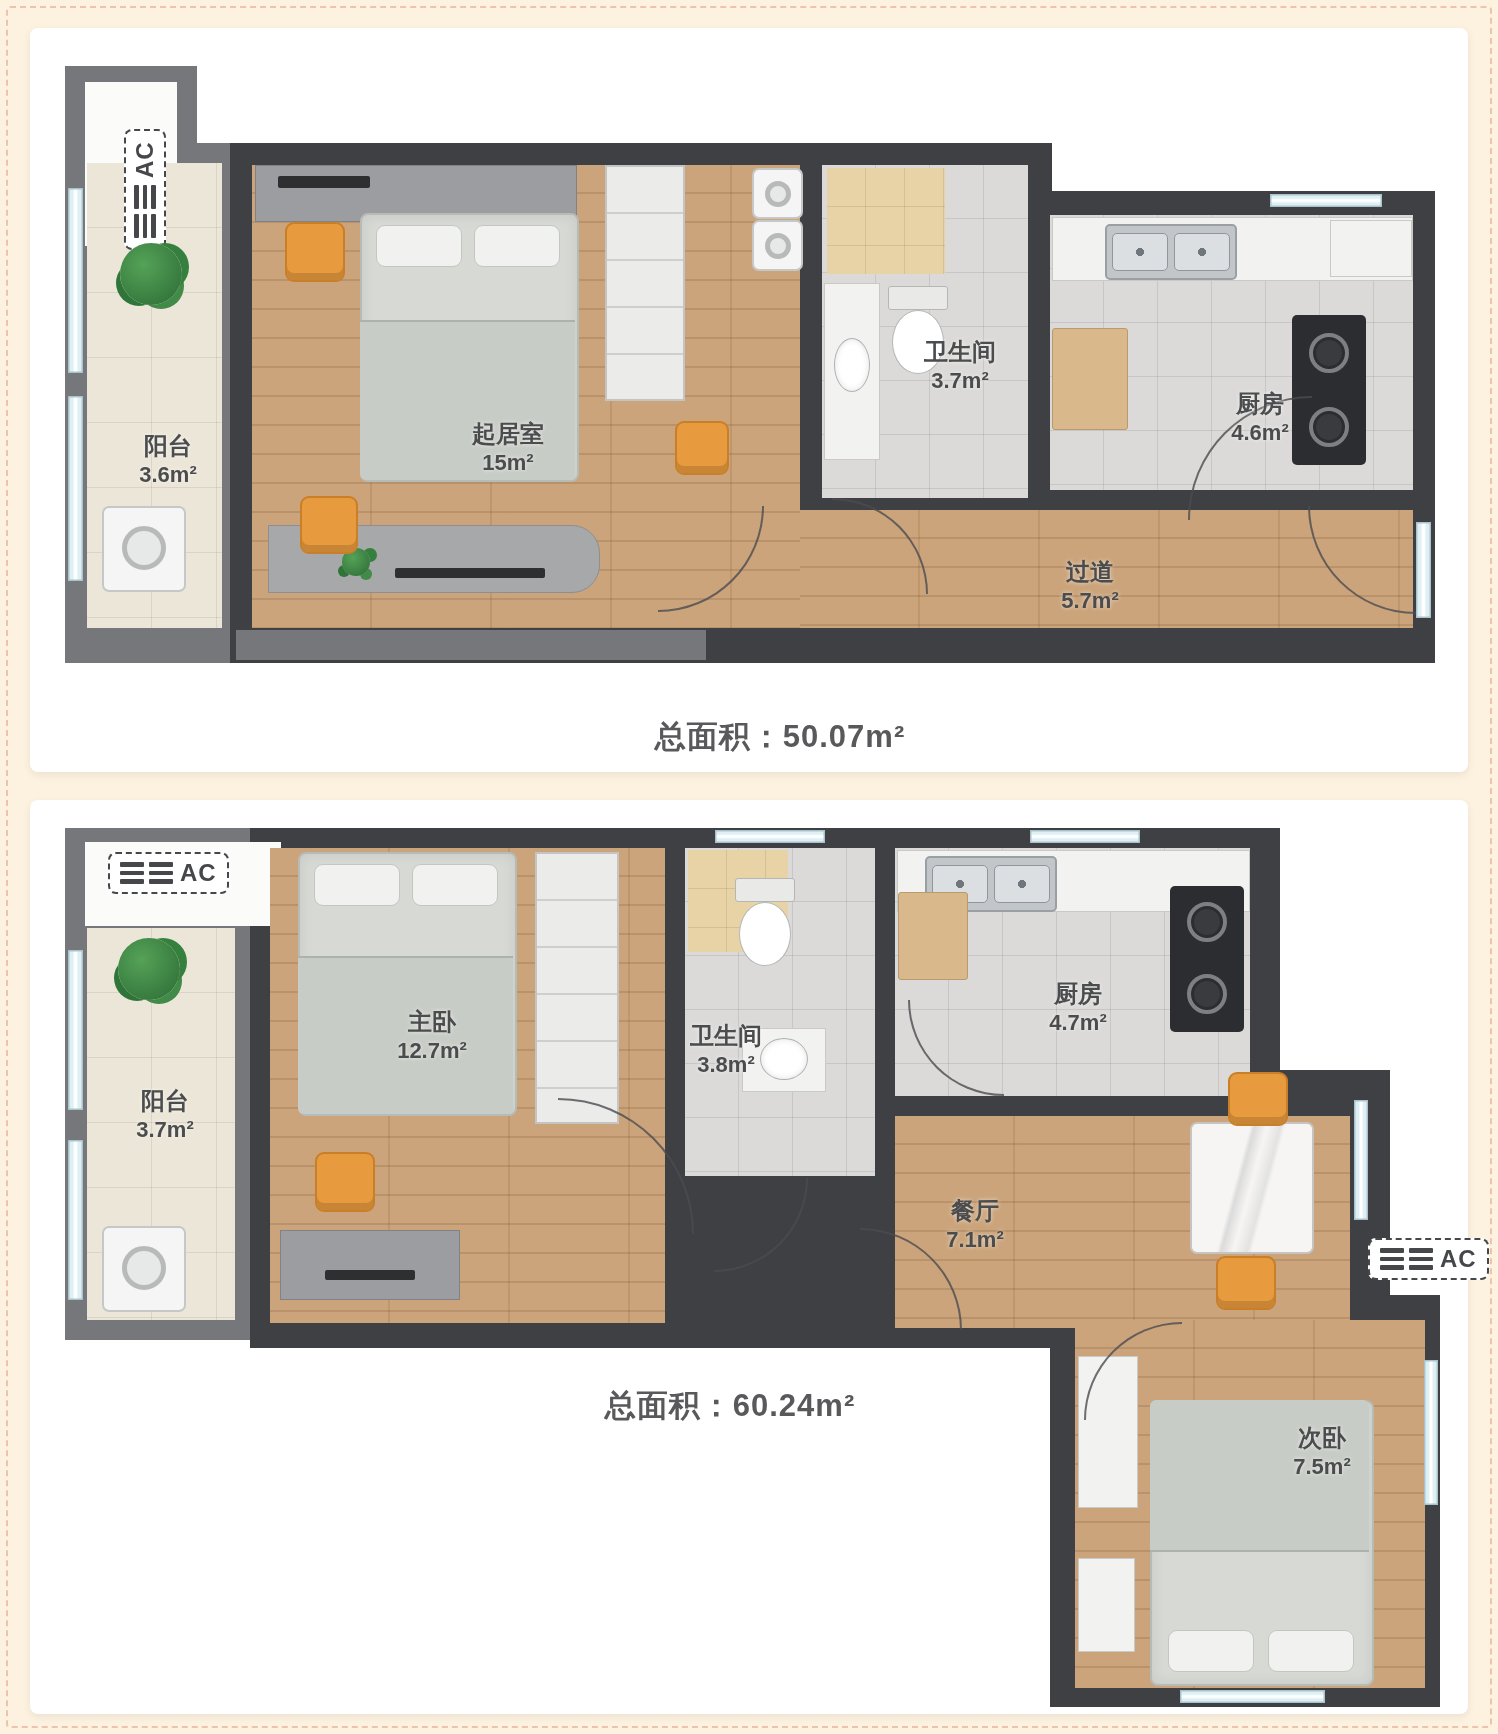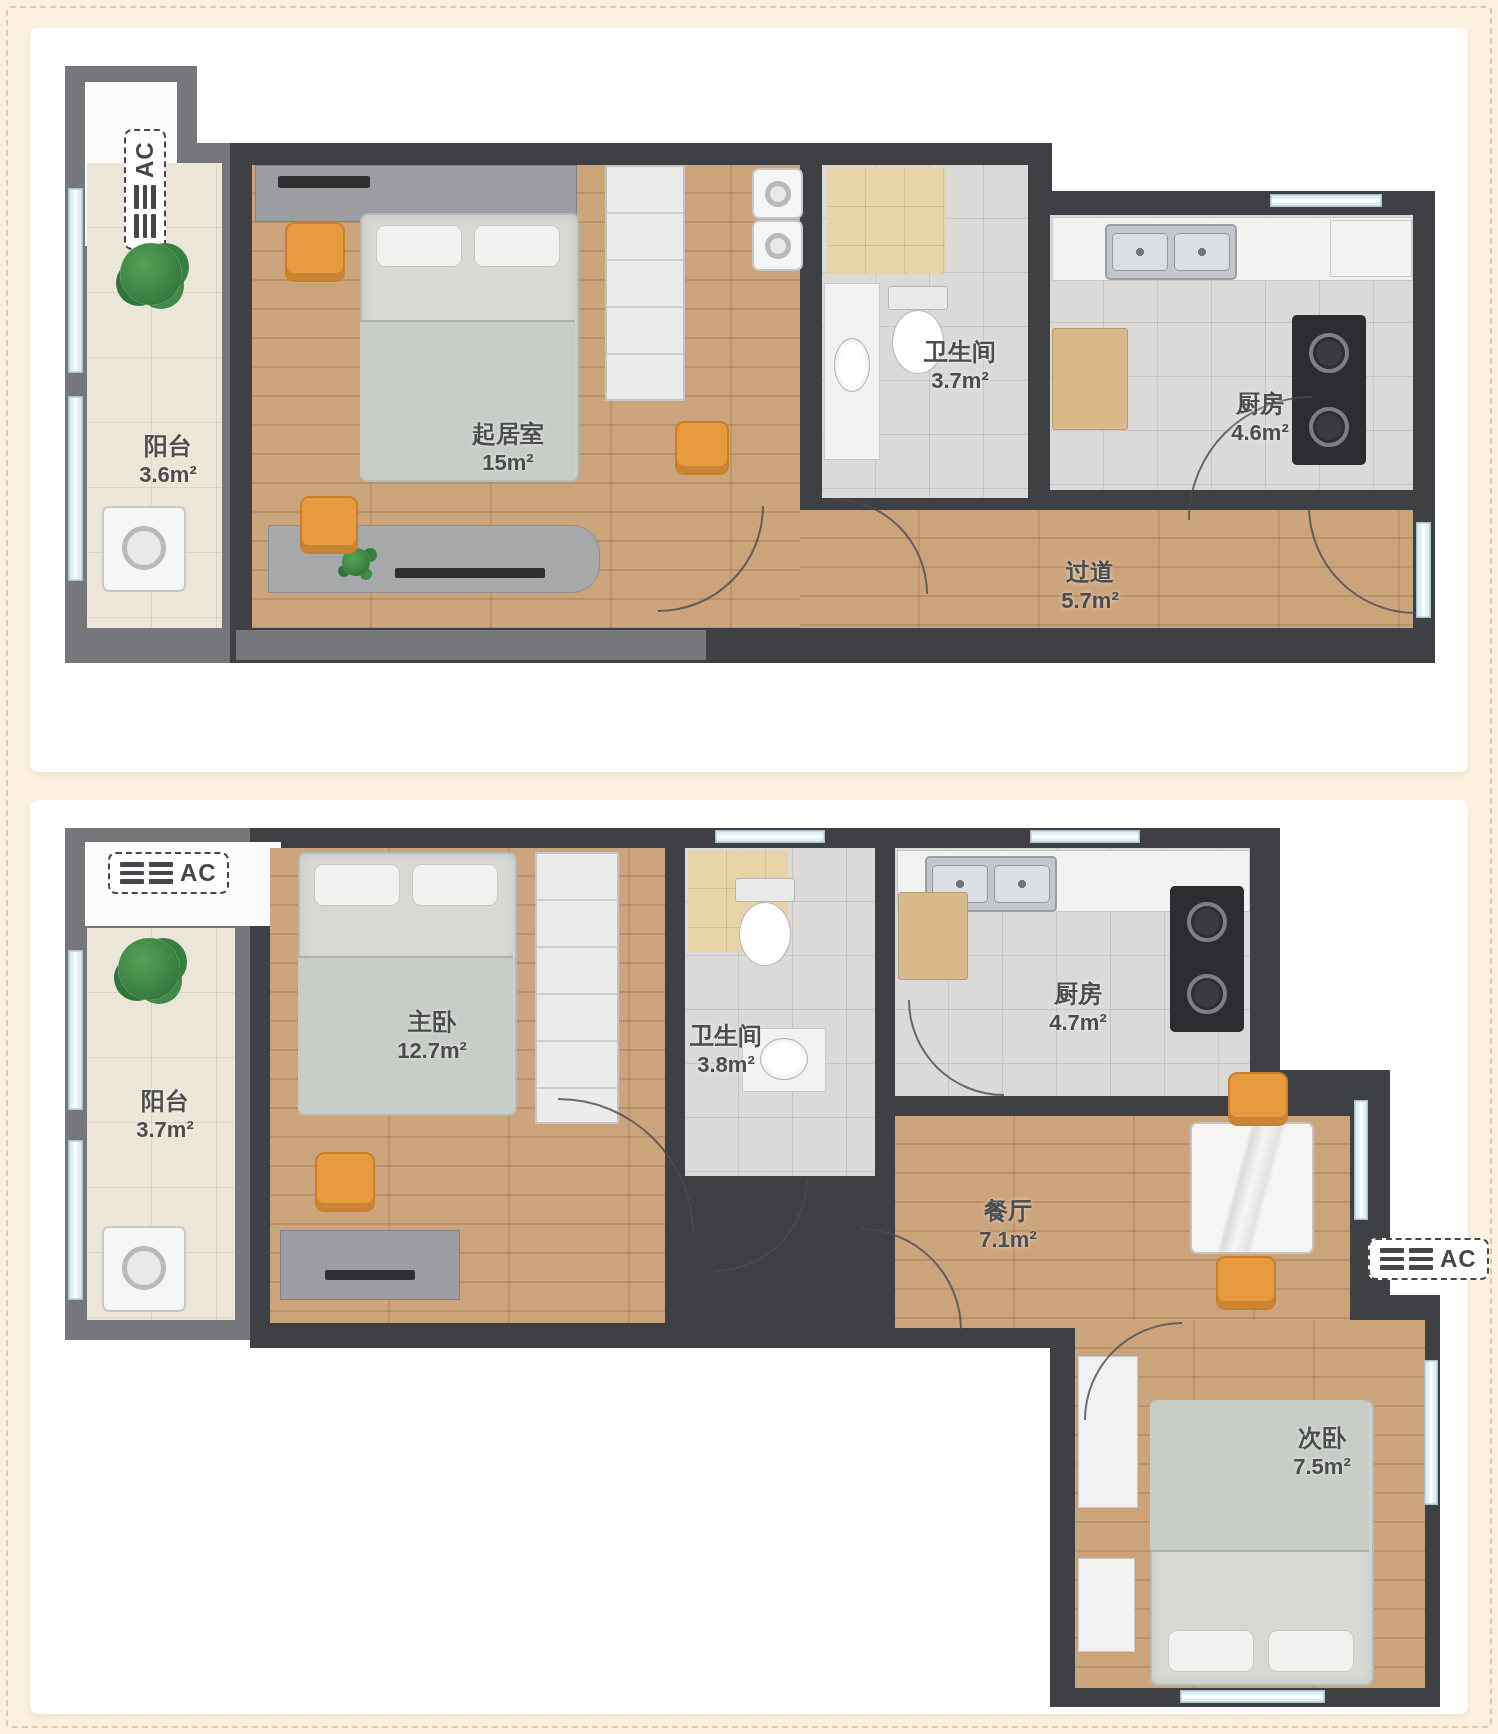--- a/index.html
+++ b/index.html
@@ -160,20 +160,21 @@
       </div>
       <div class="room-label" style="left:1230px;top:390px">
         <div class="rname">厨房</div>
           <div class="rarea">4.6m²</div>
       </div>
       <div class="room-label" style="left:1060px;top:558px">
         <div class="rname">过道</div>
           <div class="rarea">5.7m²</div>
       </div>
 
+      <div class="total-label" style="left:750px;top:688px">总面积：50.07m²</div>
     </div>
   </div>
 
   <div class="panel" id="panel2">
     <div class="plan">
 
       <div class="wall mid" style="left:35px;top:28px;width:235px;height:115px"></div>
       <div class="wall mid" style="left:35px;top:110px;width:190px;height:430px"></div>
       <div class="wall" style="left:220px;top:28px;width:1030px;height:520px"></div>
       <div class="wall" style="left:1240px;top:270px;width:120px;height:278px"></div>
@@ -285,24 +286,25 @@
           <div class="rarea">12.7m²</div>
       </div>
       <div class="room-label" style="left:696px;top:250px">
         <div class="rname">卫生间</div>
           <div class="rarea">3.8m²</div>
       </div>
       <div class="room-label" style="left:1048px;top:208px">
         <div class="rname">厨房</div>
           <div class="rarea">4.7m²</div>
       </div>
-      <div class="room-label" style="left:978px;top:425px">
+      <div class="room-label" style="left:945px;top:425px">
         <div class="rname">餐厅</div>
           <div class="rarea">7.1m²</div>
       </div>
       <div class="room-label" style="left:1292px;top:652px">
         <div class="rname">次卧</div>
           <div class="rarea">7.5m²</div>
       </div>
 
+      <div class="total-label" style="left:700px;top:585px">总面积：60.24m²</div>
     </div>
   </div>
 </div>
 
 </body></html>

